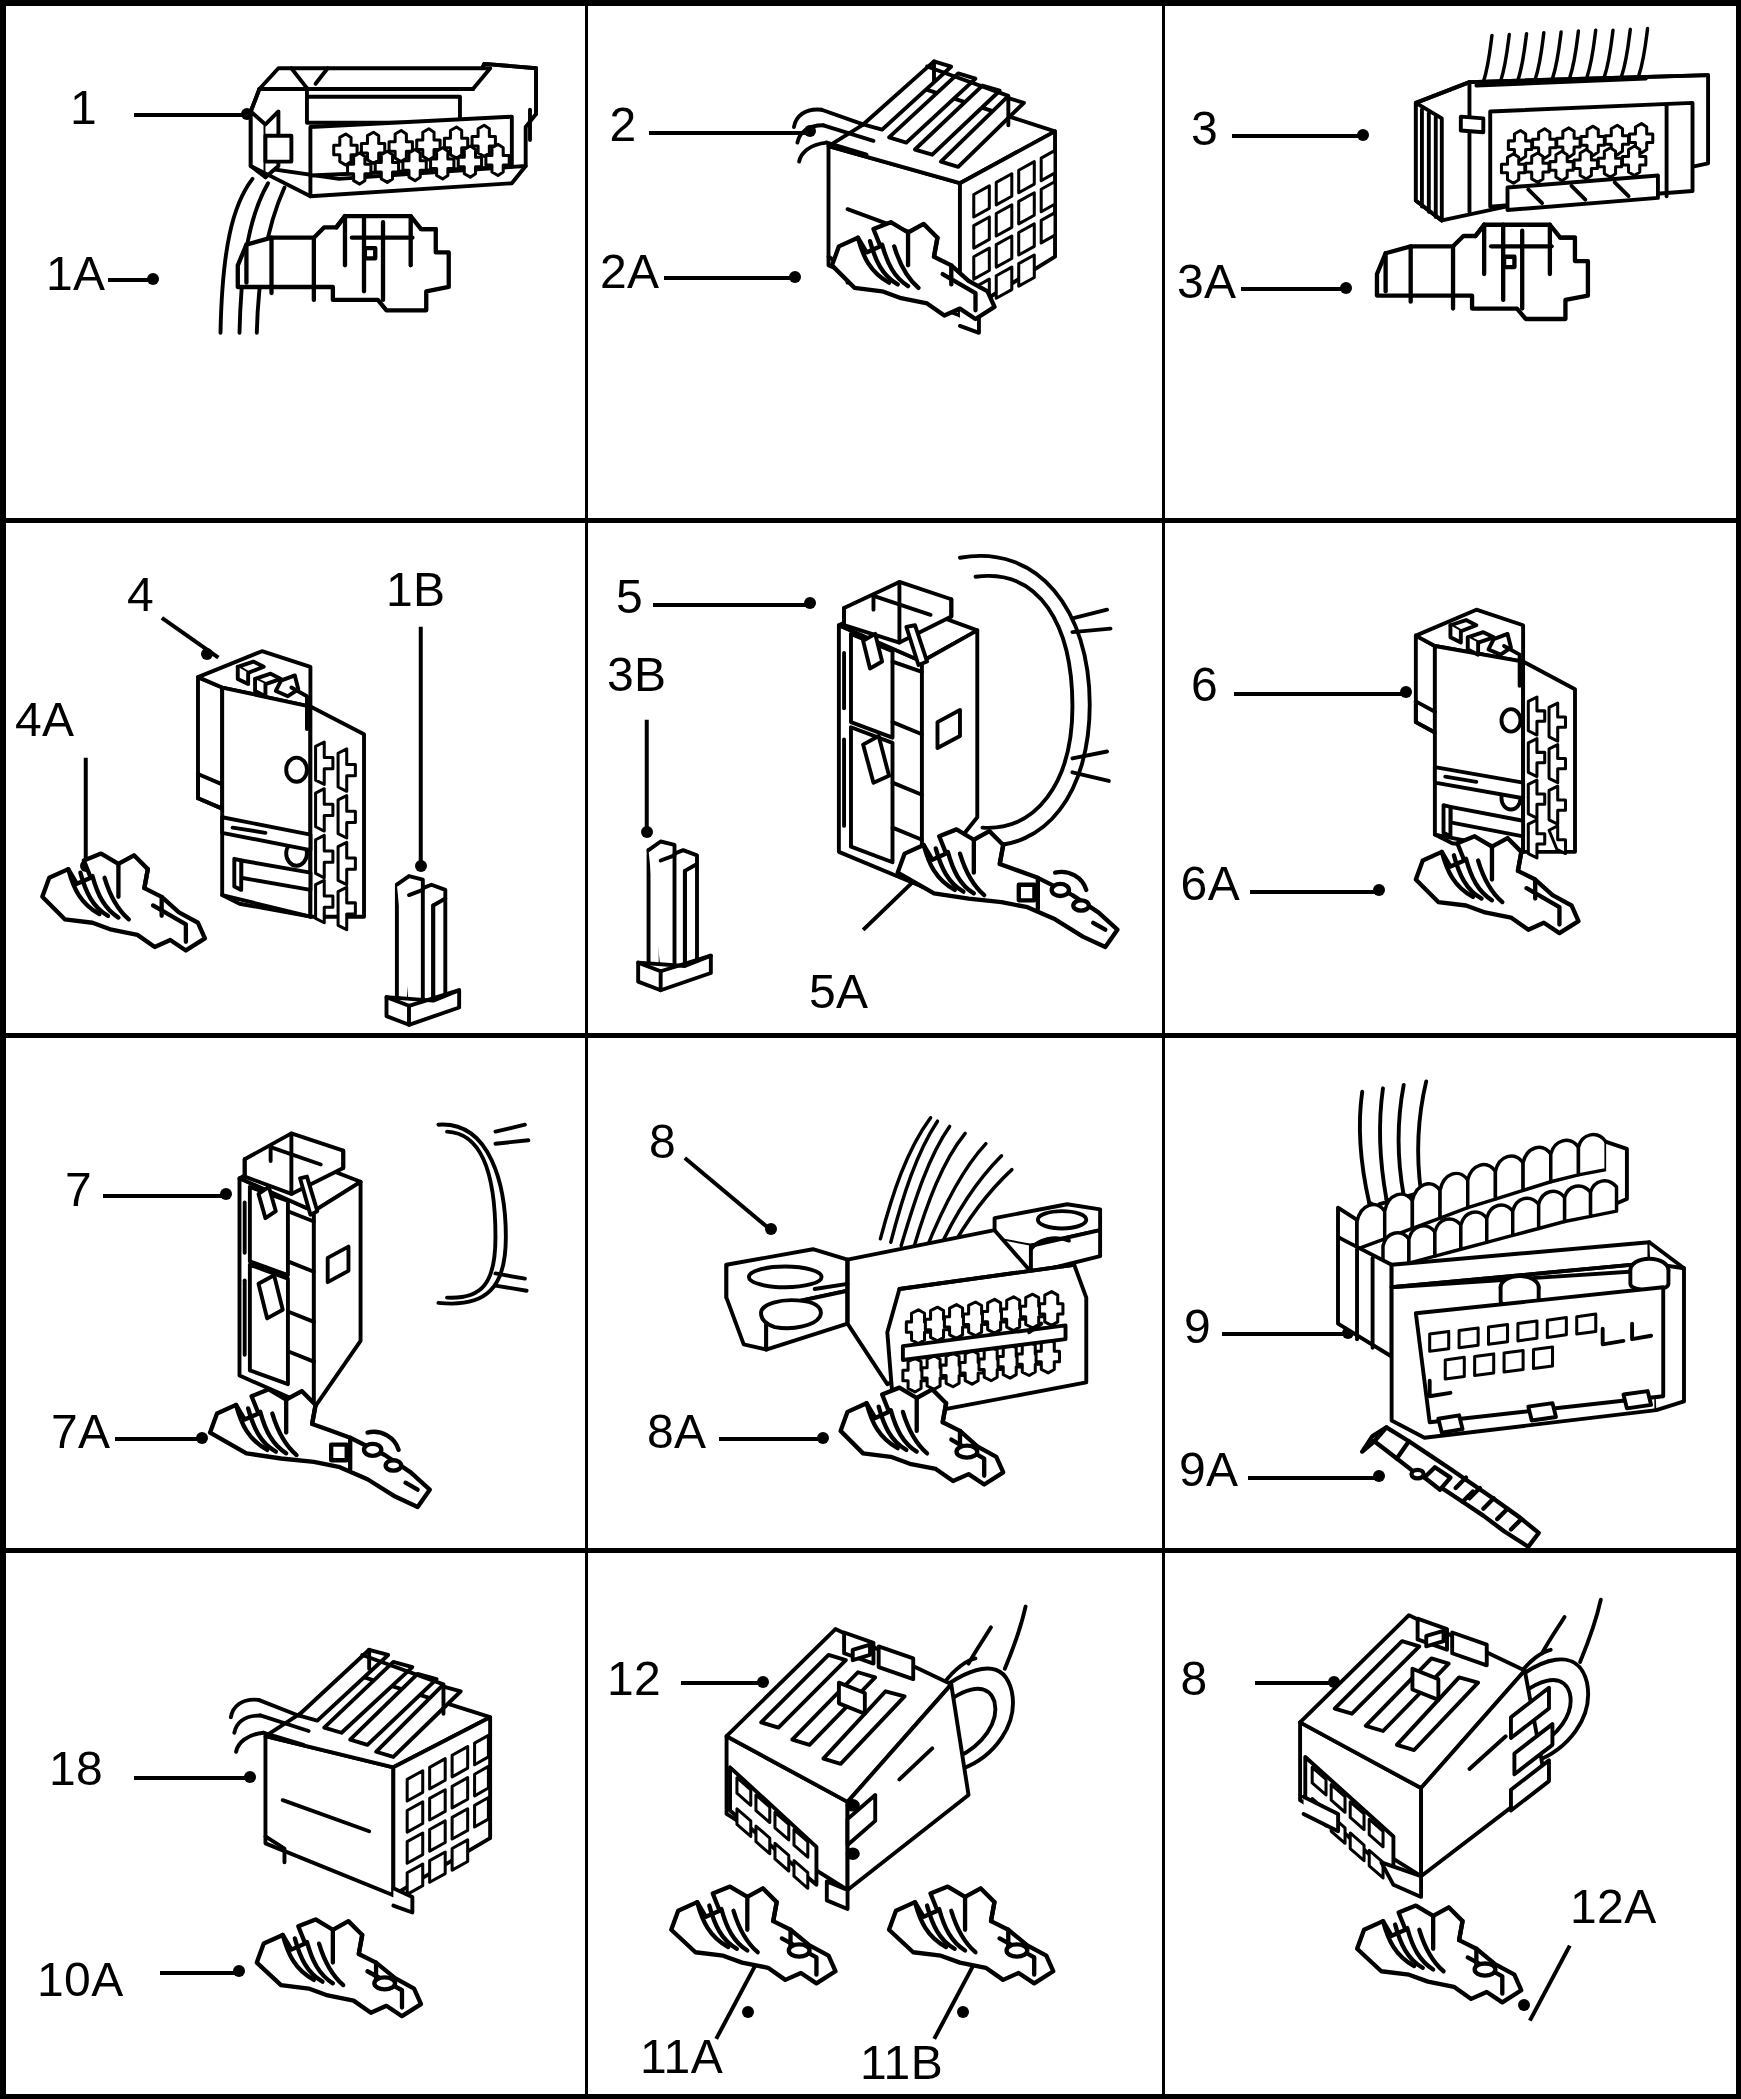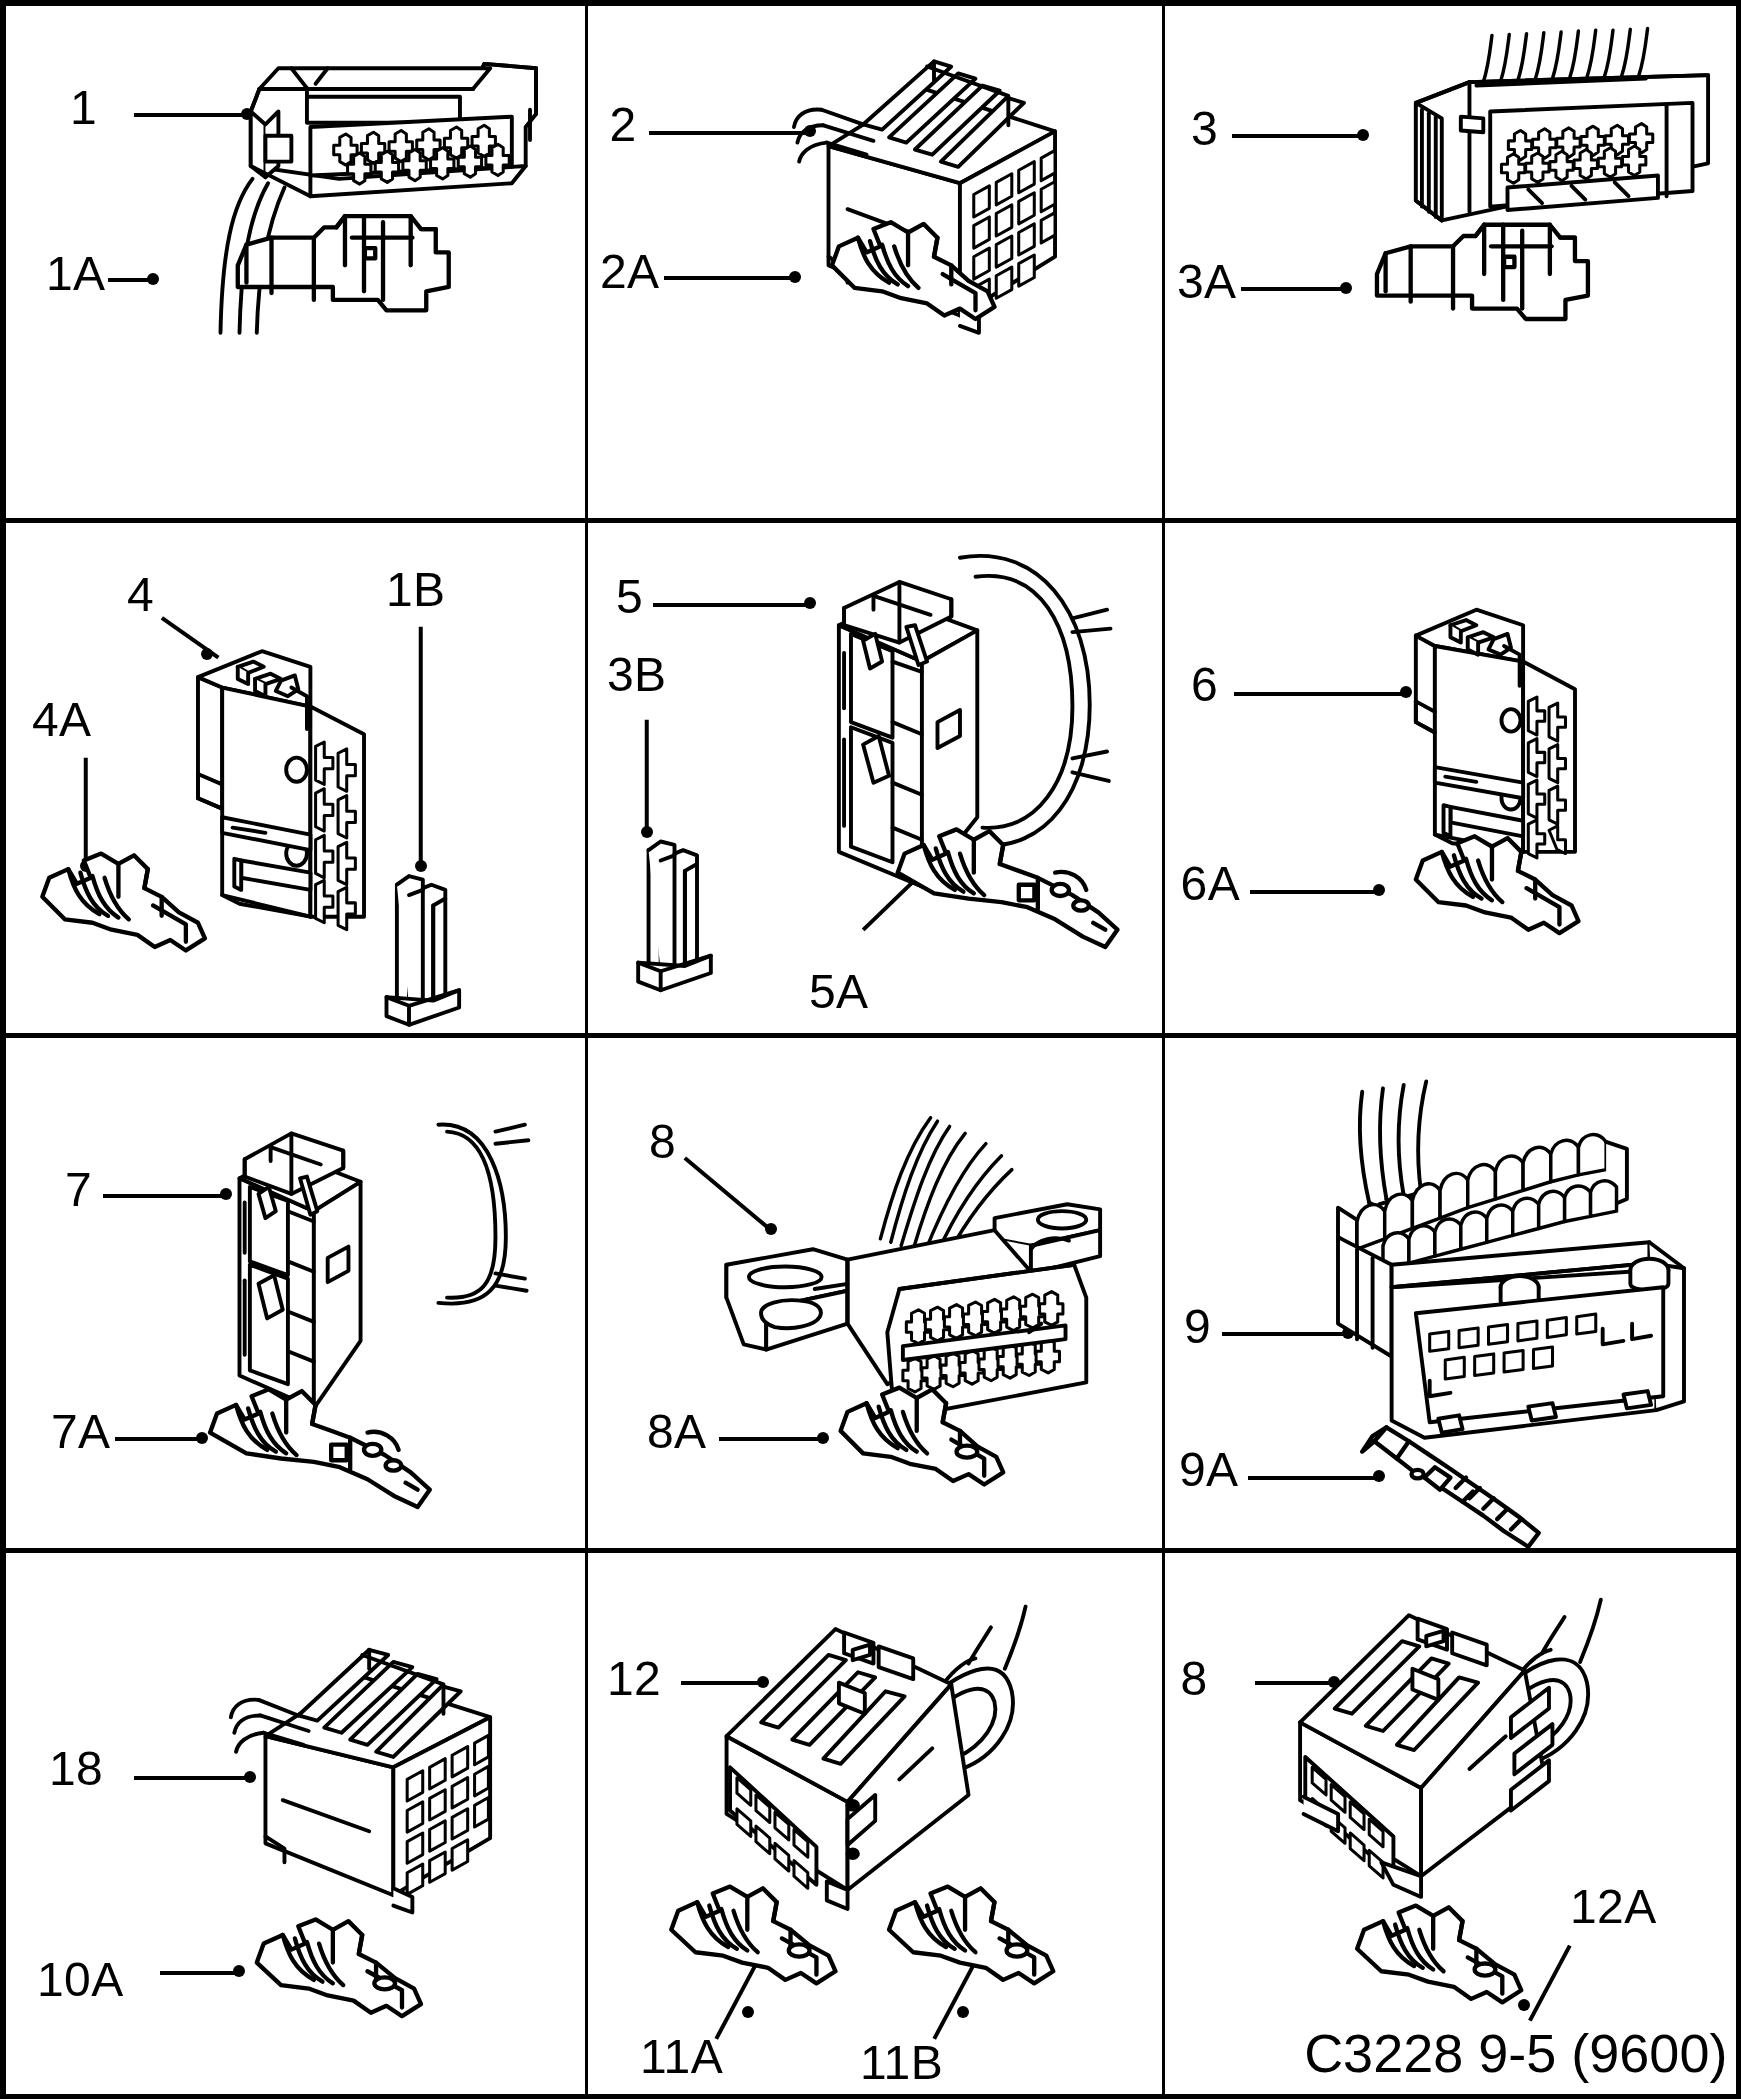--- a/index.html
+++ b/index.html
@@ -304,21 +304,21 @@
           <path d="M377 278 L447 278"></path>
         </svg>
       </div>
     </div>
 
     <div class="cell col1 row2">
       <span class="label" style="left:121px; top:48px;">4</span>
       <div class="leader" style="left:156px; top:93px; width:69px; transform:rotate(35deg);"></div>
       <div class="dot" style="left:195px; top:125px;"></div>
 
-      <span class="label" style="left:26px; top:173px;text-align:center;">4A</span>
+      <span class="label" style="left:9px; top:173px;text-align:center;">4A</span>
       <div class="leader" style="left:80px; top:233px; width:105px; transform:rotate(90deg); transform-origin:0 50%;"></div>
       <div class="dot" style="left:74px; top:337px;"></div>
 
       <span class="label" style="left:380px; top:43px;">1B</span>
       <div class="leader" style="left:415px; top:102px; width:238px; transform:rotate(90deg); transform-origin:0 50%;"></div>
       <div class="dot" style="left:409px; top:337px;"></div>
 
       <div class="art" style="left:0; top:0;">
         <svg width="582" height="515" viewBox="0 0 673 595" fill="none" stroke="#000" stroke-width="4.5" stroke-linejoin="round" stroke-linecap="round">
 
@@ -991,18 +991,17 @@
           <path d="M280 434 C286 456 294 472 310 482"></path>
           <path d="M294 436 C300 456 308 472 322 484"></path>
           <path d="M310 420 L310 458"></path>
           <path d="M340 448 L344 426"></path>
           <path d="M350 468 L390 490 L390 510"></path>
           <path d="M360 458 L360 480"></path>
           <ellipse cx="370" cy="482" rx="12" ry="7" fill="#fff"></ellipse>
         </svg>
       </div>
 
-      <div class="caption">C3228 9-5 (9600)</div>
     </div>
 
   </div>
 </div>
 
 
 </body></html>

